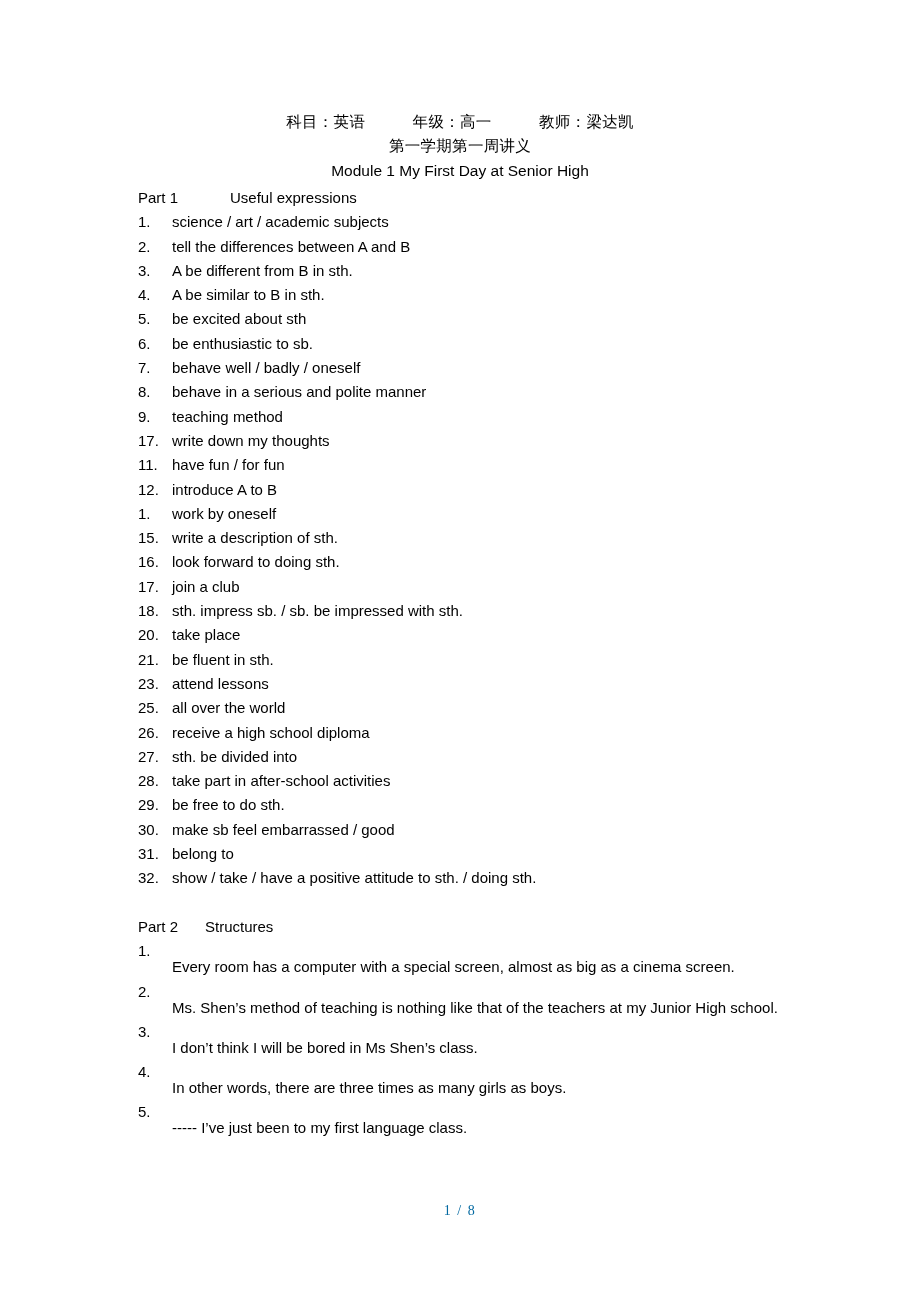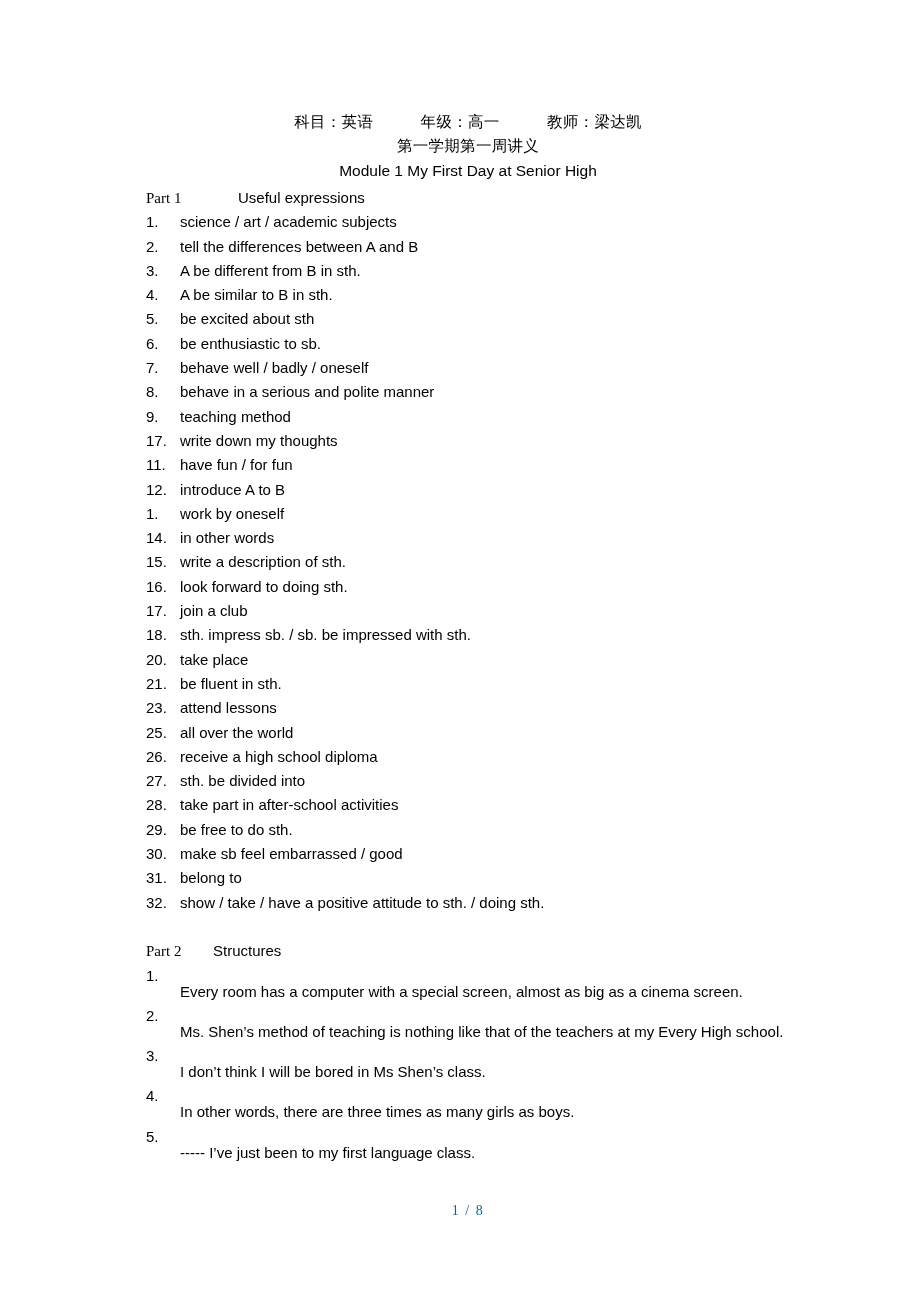--- a/index.html
+++ b/index.html
@@ -11,21 +11,21 @@
     width: 920px;
     height: 1302px;
     position: relative;
     font-family: "Liberation Sans", sans-serif;
     color: #000000;
     -webkit-font-smoothing: antialiased;
   }
 
   .page {
     position: absolute;
-    left: 8px; top: 0;
+    left: 0; top: 0;
     width: 748px;
     height: 1302px;
     box-sizing: border-box;
     padding-left: 32px;
   }
 
   
   .doc-header {
     position: absolute;
     left: 0;
@@ -56,21 +56,20 @@
   }
 
   .part-heading {
     display: flex;
     line-height: 24.3px;
     height: 24.3px;
     white-space: nowrap;
   }
   .part-heading .part-label {
     display: inline-block;
-    font-family: Liberation Serif, serif;
   }
   .part-heading.tab-wide .part-label { width: 92px; }
   .part-heading.tab-narrow .part-label { width: 67px; }
 
   .item {
     display: flex;
     line-height: 24.3px;
     align-items: flex-start;
   }
   .item .num {
@@ -171,24 +170,20 @@
         </div>
       <div class="item">
           <span class="num">12.</span>
           <span class="txt">introduce A to B</span>
         </div>
       <div class="item">
           <span class="num">1.</span>
           <span class="txt">work by oneself</span>
         </div>
       <div class="item">
-          <span class="num">14.</span>
-          <span class="txt">in other words</span>
-        </div>
-      <div class="item">
           <span class="num">15.</span>
           <span class="txt">write a description of sth.</span>
         </div>
       <div class="item">
           <span class="num">16.</span>
           <span class="txt">look forward to doing sth.</span>
         </div>
       <div class="item">
           <span class="num">17.</span>
           <span class="txt">join a club</span>
@@ -250,21 +245,21 @@
       <span>Structures</span>
     </div>
 
     <div class="list-part2">
       <div class="item">
           <span class="num">1.</span>
           <span class="txt">Every room has a computer with a special screen, almost as big as a cinema screen.</span>
         </div>
       <div class="item">
           <span class="num">2.</span>
-          <span class="txt">Ms. Shen’s method of teaching is nothing like that of the teachers at my Every High school.</span>
+          <span class="txt">Ms. Shen’s method of teaching is nothing like that of the teachers at my Junior High school.</span>
         </div>
       <div class="item">
           <span class="num">3.</span>
           <span class="txt">I don’t think I will be bored in Ms Shen’s class.</span>
         </div>
       <div class="item">
           <span class="num">4.</span>
           <span class="txt">In other words, there are three times as many girls as boys.</span>
         </div>
       <div class="item">

